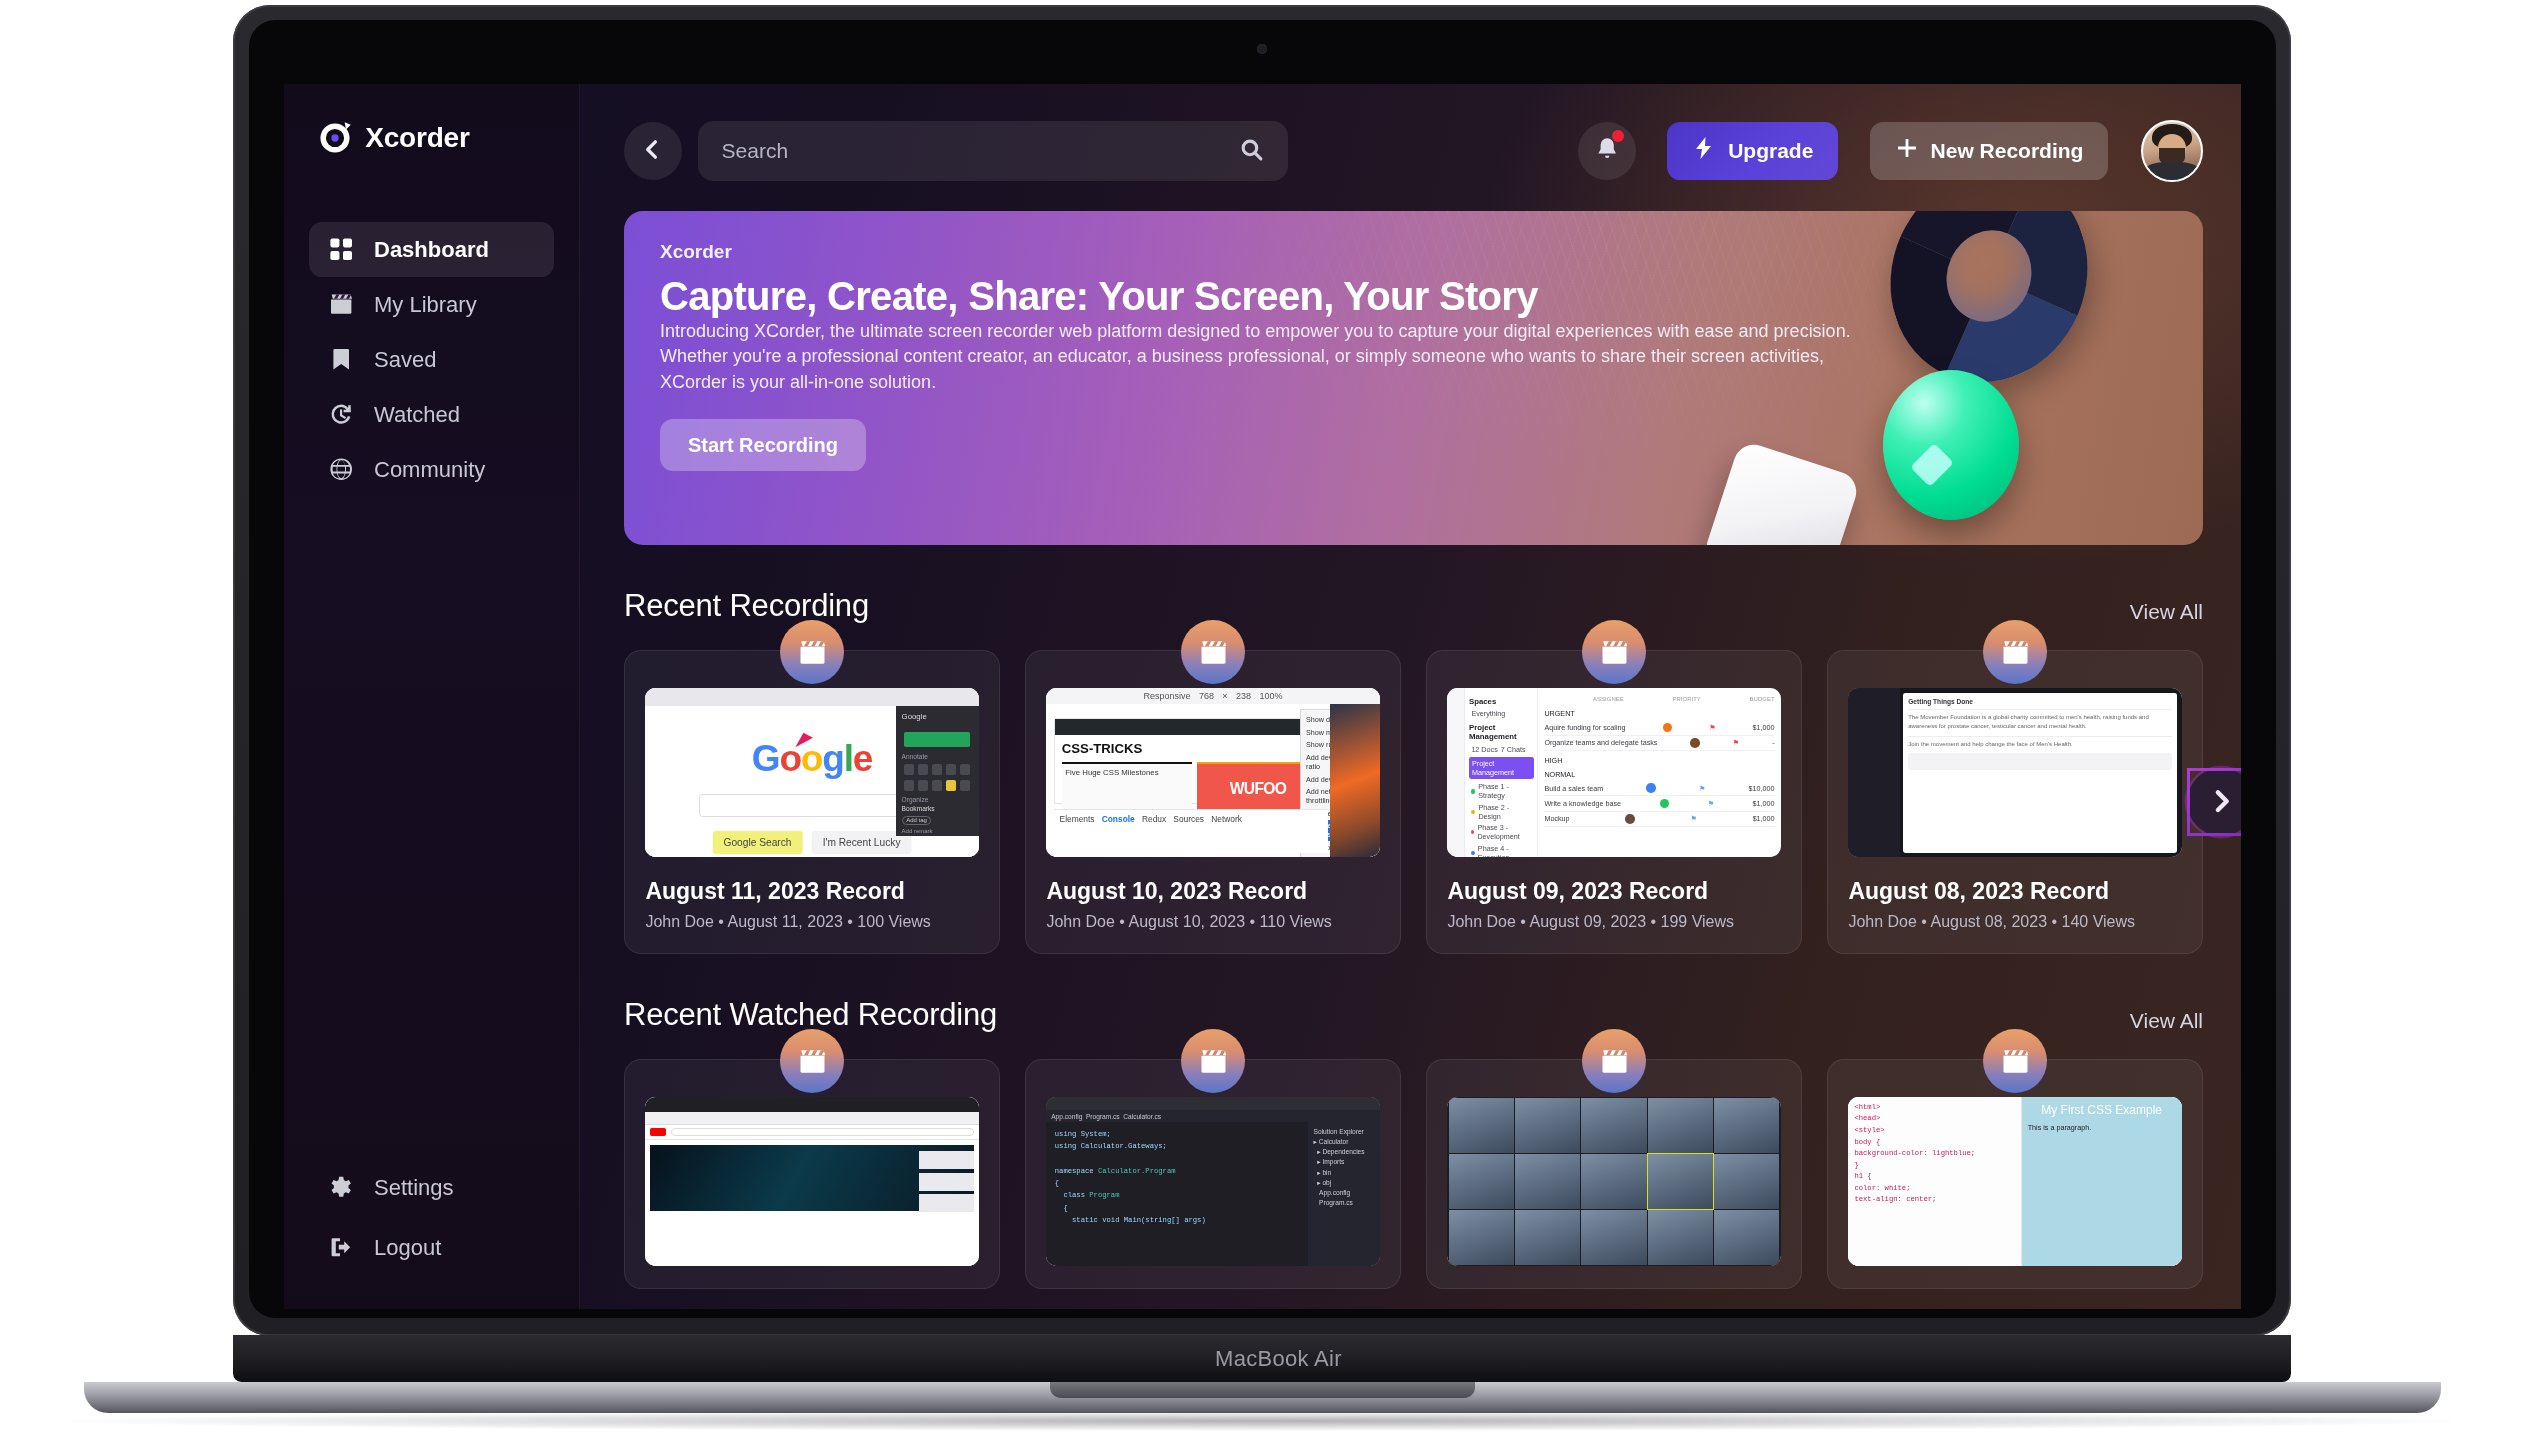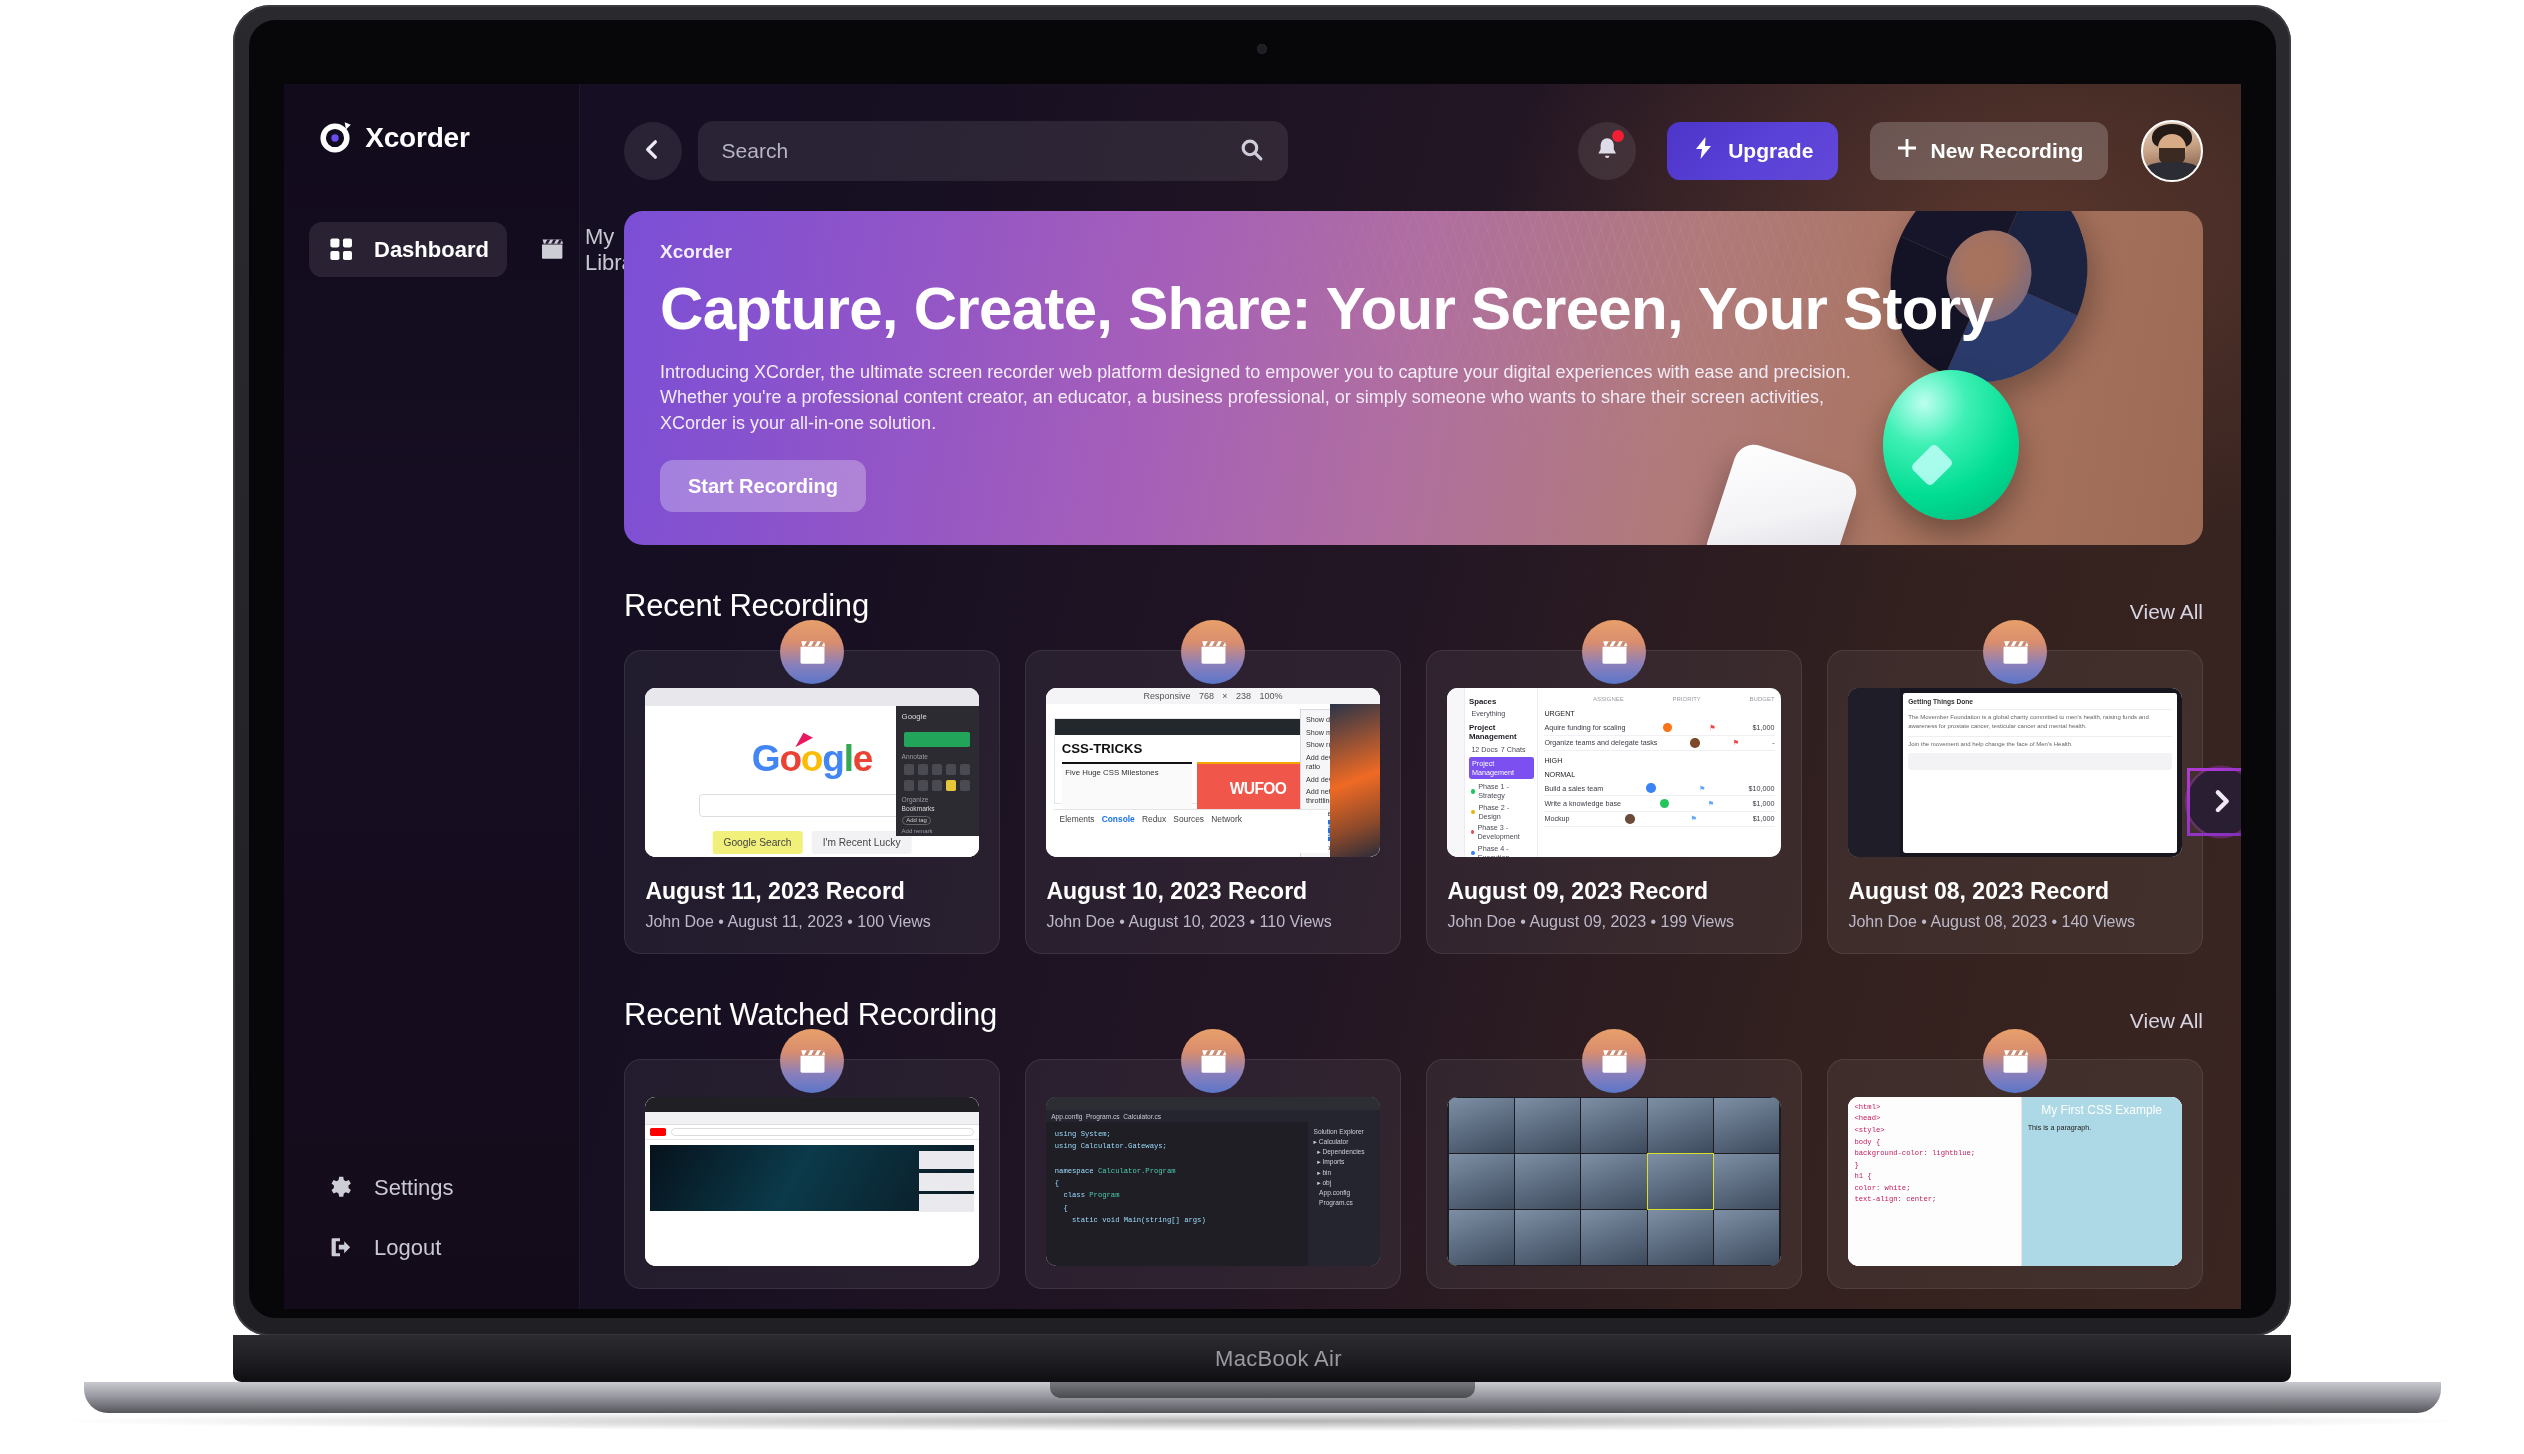--- a/index.html
+++ b/index.html
@@ -106,21 +106,21 @@
     flex-direction: column;
   }
   .brand {
     display: flex; align-items: center; gap: 13.2px;
     padding: 0 0 0 34px;
     margin-bottom: 67px;
   }
   .brand-logo { width: 34px; height: 34px; flex: 0 0 34px; }
   .brand-name { color: #fff; font-size: 28px; font-weight: 700; letter-spacing: -0.2px; }
 
-  .nav { padding: 0 25px; display: flex; flex-direction: row; gap: 13px; }
+  .nav { padding: 0 25px; display: flex; flex-direction: column; gap: 0; }
   .nav-item {
     display: flex; align-items: center; gap: 19px;
     height: 55px;
     padding: 0 18px;
     border-radius: 13.2px;
     cursor: pointer;
   }
   .nav-item.active { background: rgba(255,255,255,.095); }
   .nav-icon { width: 28px; height: 28px; flex: 0 0 28px; display:flex; align-items:center; justify-content:center; }
   .nav-icon svg { width: 26.4px; height: 26.4px; fill: #cdcdd6; }
@@ -223,21 +223,21 @@
     position: absolute; inset: 0;
     background:
       repeating-linear-gradient(72deg, rgba(255,255,255,.10) 0 1.2px, rgba(255,255,255,0) 1.2px 10.8px),
       repeating-linear-gradient(-72deg, rgba(255,255,255,.08) 0 1.2px, rgba(255,255,255,0) 1.2px 10.8px);
     opacity: .55;
     mask-image: radial-gradient(541px 300px at 62% 10%, #000 0%, transparent 78%);
     -webkit-mask-image: radial-gradient(541px 300px at 62% 10%, #000 0%, transparent 78%);
   }
   .hero-inner { position: relative; padding: 30px 36px; }
   .hero-brand { color: #f3eef9; font-size: 19px; font-weight: 700; margin-bottom: 10.8px; }
-  .hero-title { color: #fff; font-size: 60px; font-weight: 700; letter-spacing: -0.7px; margin-bottom: 17px; }
+  .hero-title { color: #fff; font-size: 40px; font-weight: 700; letter-spacing: -0.7px; margin-bottom: 0; }
   .hero-desc { color: #f3ecf7; font-size: 18px; line-height: 1.42; max-width: 1198px; }
   .hero-cta {
     margin-top: 24px;
     height: 52px;
     border: 0; border-radius: 13.2px;
     background: rgba(255,255,255,.28);
     color: #fff; font-size: 20px; font-weight: 700;
     padding: 0 28px; cursor: pointer;
     font-family: inherit;
   }

